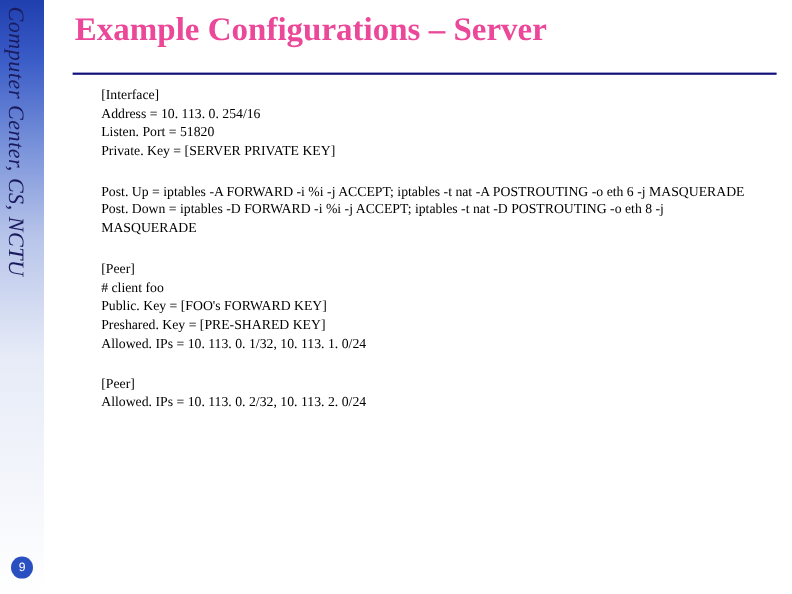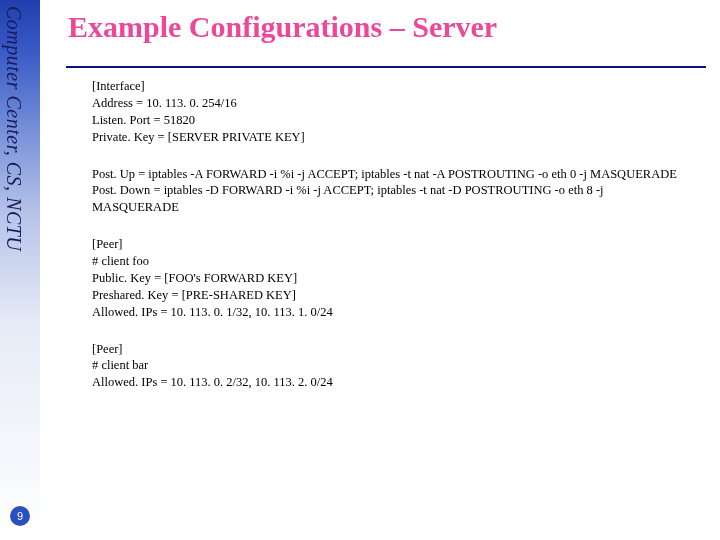--- a/index.html
+++ b/index.html
@@ -88,30 +88,29 @@
     <h1 class="title">Example Configurations – Server</h1>
     <hr class="hr">
     <div class="body" id="body-container">
         <div class="block">
           <div class="line">[Interface]</div>
           <div class="line">Address = 10. 113. 0. 254/16</div>
           <div class="line">Listen. Port = 51820</div>
           <div class="line">Private. Key = [SERVER PRIVATE KEY]</div>
         </div>
         <div class="block">
-          <div class="line">Post. Up = iptables -A FORWARD -i %i -j ACCEPT; iptables -t nat -A POSTROUTING -o eth 0 -j MASQUERADE</div>
+          <div class="line">Post. Up = iptables -A FORWARD -i %i -j ACCEPT; iptables -t nat -A POSTROUTING -o eth 6 -j MASQUERADE</div>
           <div class="line">Post. Down = iptables -D FORWARD -i %i -j ACCEPT; iptables -t nat -D POSTROUTING -o eth 8 -j MASQUERADE</div>
         </div>
         <div class="block">
           <div class="line">[Peer]</div>
           <div class="line"># client foo</div>
           <div class="line">Public. Key = [FOO's FORWARD KEY]</div>
           <div class="line">Preshared. Key = [PRE-SHARED KEY]</div>
           <div class="line">Allowed. IPs = 10. 113. 0. 1/32, 10. 113. 1. 0/24</div>
         </div>
         <div class="block">
           <div class="line">[Peer]</div>
-          <div class="line"># client bar</div>
           <div class="line">Allowed. IPs = 10. 113. 0. 2/32, 10. 113. 2. 0/24</div>
         </div>
       </div>
   </div>
 </div>
 
 </body></html>

